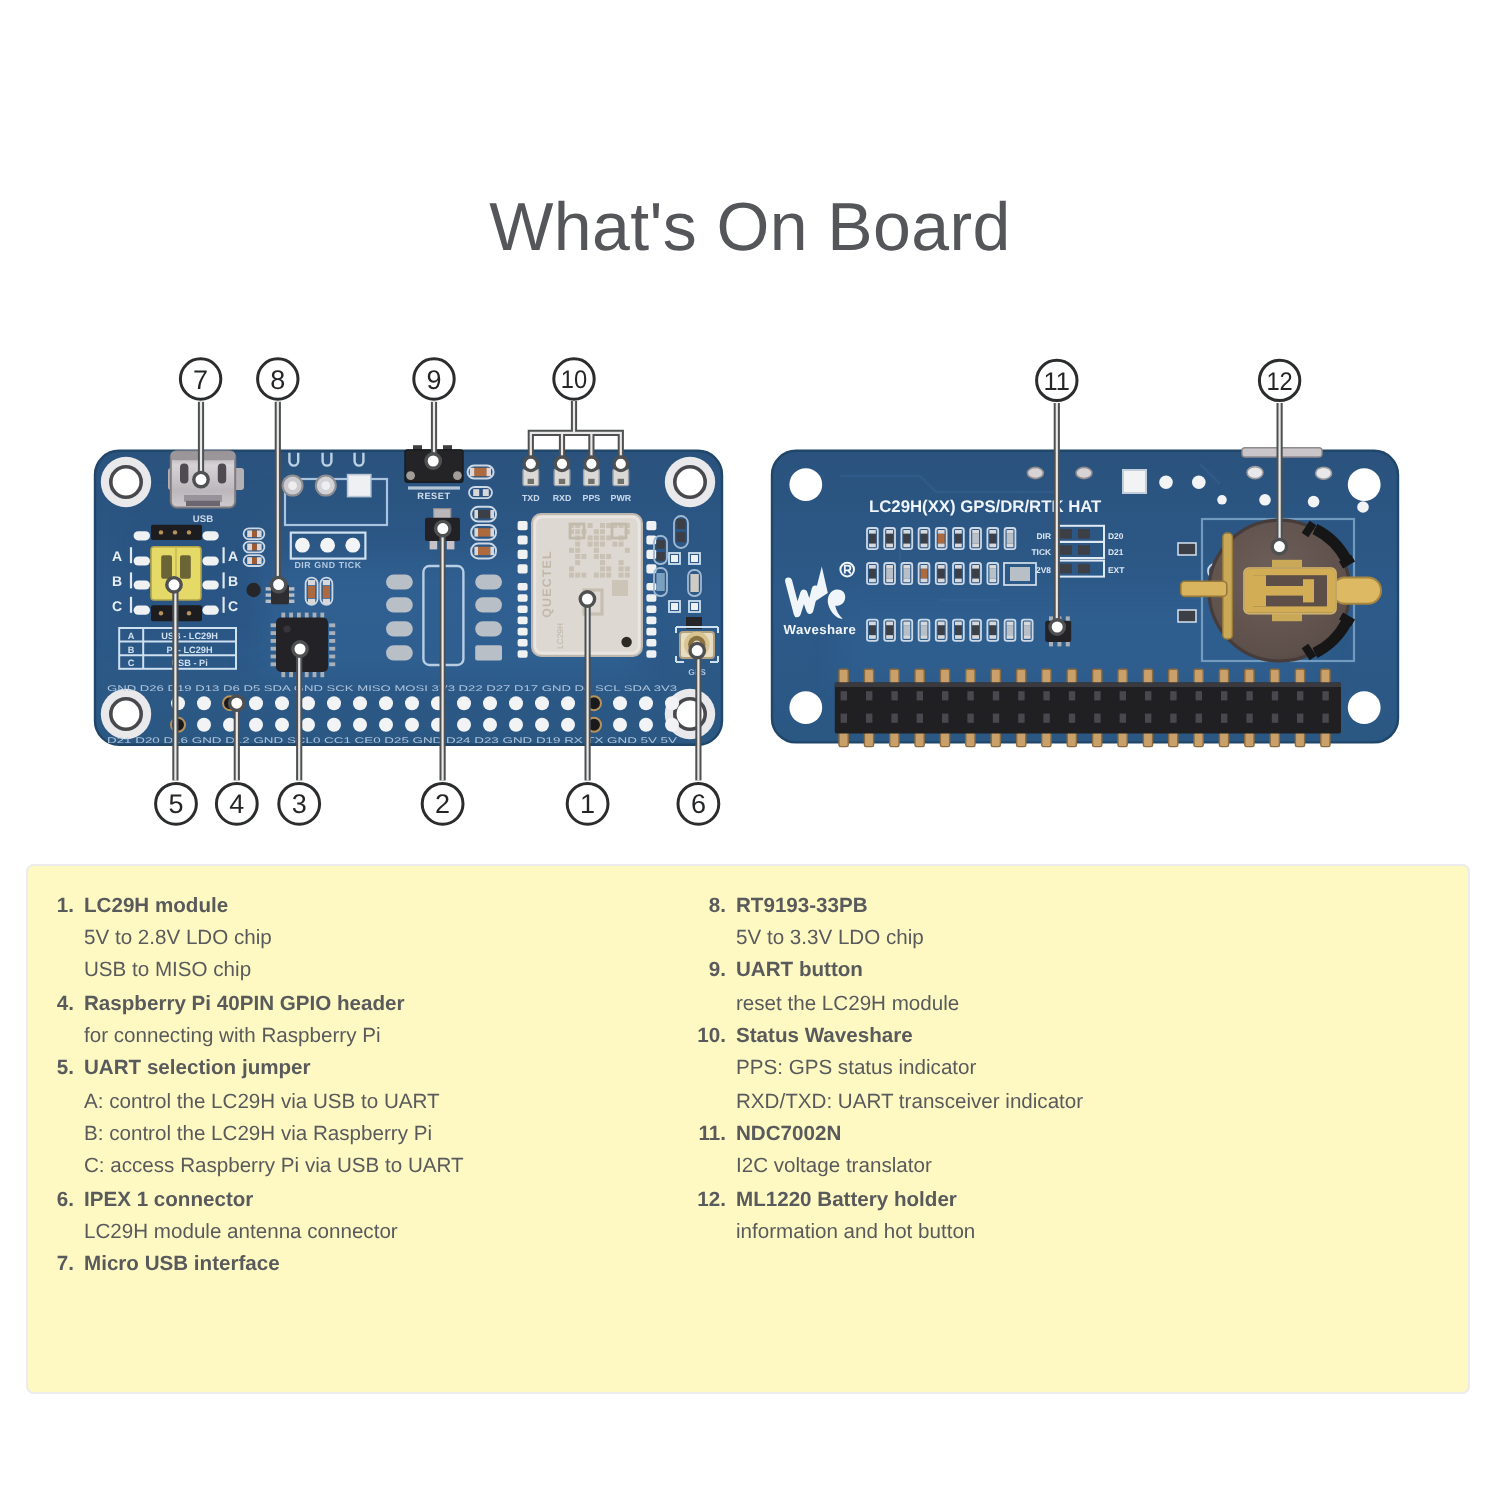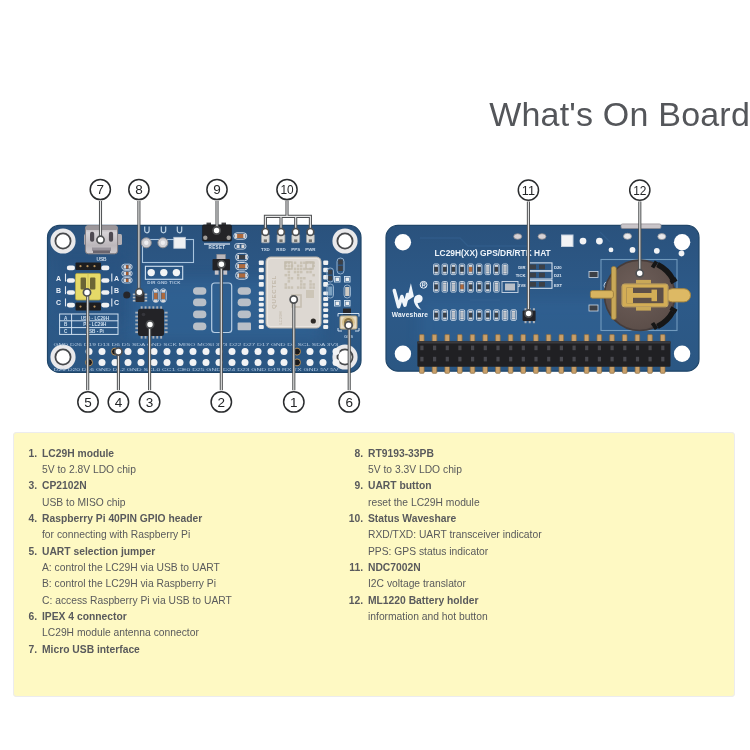--- a/index.html
+++ b/index.html
@@ -1,17 +1,17 @@
 <!DOCTYPE html>
 <html><head>
 <meta charset="utf-8">
 <style>
 html,body{margin:0;padding:0;background:#fff;}
 body{width:750px;height:750px;position:relative;font-family:"Liberation Sans",sans-serif;overflow:hidden;}
-#title{position:absolute;left:0;top:95.5px;width:750px;text-align:right;font-size:34px;color:#54565a;letter-spacing:0.2px;line-height:36px;}
+#title{position:absolute;left:0;top:95.5px;width:750px;text-align:center;font-size:34px;color:#54565a;letter-spacing:0.2px;line-height:36px;}
 #board-svg{position:absolute;left:0;top:0;}
 #legend{position:absolute;left:13px;top:432px;width:722px;height:264.5px;background:#fef9c3;border-radius:4px;box-shadow:0 0 0 1px #ececee inset;}
 .col{position:absolute;top:13.5px;font-size:10.3px;color:#595a5c;}
 #colL{left:11px;}
 #colR{left:331px;}
 .lr{height:16.35px;line-height:16.35px;white-space:nowrap;}
 .n{display:inline-block;text-align:right;margin-right:5px;font-weight:bold;}
 .b{font-weight:bold;}
 </style>
 </head>
@@ -707,38 +707,37 @@
 <text x="221.3" y="406.7" font-size="13.5" fill="#232527" text-anchor="middle">2</text>
 <circle cx="293.8" cy="401.9" r="10.2" fill="#fff" stroke="#2a2c2e" stroke-width="1.5"></circle>
 <text x="293.8" y="406.7" font-size="13.5" fill="#232527" text-anchor="middle">1</text>
 <circle cx="349.2" cy="401.9" r="10.2" fill="#fff" stroke="#2a2c2e" stroke-width="1.5"></circle>
 <text x="349.2" y="406.7" font-size="13.5" fill="#232527" text-anchor="middle">6</text>
 </svg>
 <div id="legend">
 <div class="col" id="colL">
 <div class="lr"><span class="n" style="width:13px">1.</span><span class="b">LC29H module</span></div>
 <div class="lr"><span class="n" style="width:13px"></span><span class="r">5V to 2.8V LDO chip</span></div>
-<div class="lr"><span class="n" style="width:13px">3.</span><span class="b">CP2102N</span></div>
 <div class="lr"><span class="n" style="width:13px"></span><span class="r">USB to MISO chip</span></div>
 <div class="lr"><span class="n" style="width:13px">4.</span><span class="b">Raspberry Pi 40PIN GPIO header</span></div>
 <div class="lr"><span class="n" style="width:13px"></span><span class="r">for connecting with Raspberry Pi</span></div>
 <div class="lr"><span class="n" style="width:13px">5.</span><span class="b">UART selection jumper</span></div>
 <div class="lr"><span class="n" style="width:13px"></span><span class="r">A: control the LC29H via USB to UART</span></div>
 <div class="lr"><span class="n" style="width:13px"></span><span class="r">B: control the LC29H via Raspberry Pi</span></div>
 <div class="lr"><span class="n" style="width:13px"></span><span class="r">C: access Raspberry Pi via USB to UART</span></div>
-<div class="lr"><span class="n" style="width:13px">6.</span><span class="b">IPEX 4 connector</span></div>
+<div class="lr"><span class="n" style="width:13px">6.</span><span class="b">IPEX 1 connector</span></div>
 <div class="lr"><span class="n" style="width:13px"></span><span class="r">LC29H module antenna connector</span></div>
 <div class="lr"><span class="n" style="width:13px">7.</span><span class="b">Micro USB interface</span></div>
 </div>
 <div class="col" id="colR">
 <div class="lr"><span class="n" style="width:19px">8.</span><span class="b">RT9193-33PB</span></div>
 <div class="lr"><span class="n" style="width:19px"></span><span class="r">5V to 3.3V LDO chip</span></div>
 <div class="lr"><span class="n" style="width:19px">9.</span><span class="b">UART button</span></div>
 <div class="lr"><span class="n" style="width:19px"></span><span class="r">reset the LC29H module</span></div>
 <div class="lr"><span class="n" style="width:19px">10.</span><span class="b">Status Waveshare</span></div>
+<div class="lr"><span class="n" style="width:19px"></span><span class="r">PPS: GPS status indicator</span></div>
 <div class="lr"><span class="n" style="width:19px"></span><span class="r">RXD/TXD: UART transceiver indicator</span></div>
-<div class="lr"><span class="n" style="width:19px"></span><span class="r">PPS: GPS status indicator</span></div>
 <div class="lr"><span class="n" style="width:19px">11.</span><span class="b">NDC7002N</span></div>
 <div class="lr"><span class="n" style="width:19px"></span><span class="r">I2C voltage translator</span></div>
 <div class="lr"><span class="n" style="width:19px">12.</span><span class="b">ML1220 Battery holder</span></div>
 <div class="lr"><span class="n" style="width:19px"></span><span class="r">information and hot button</span></div>
 </div>
 </div>
 
 </body></html>

